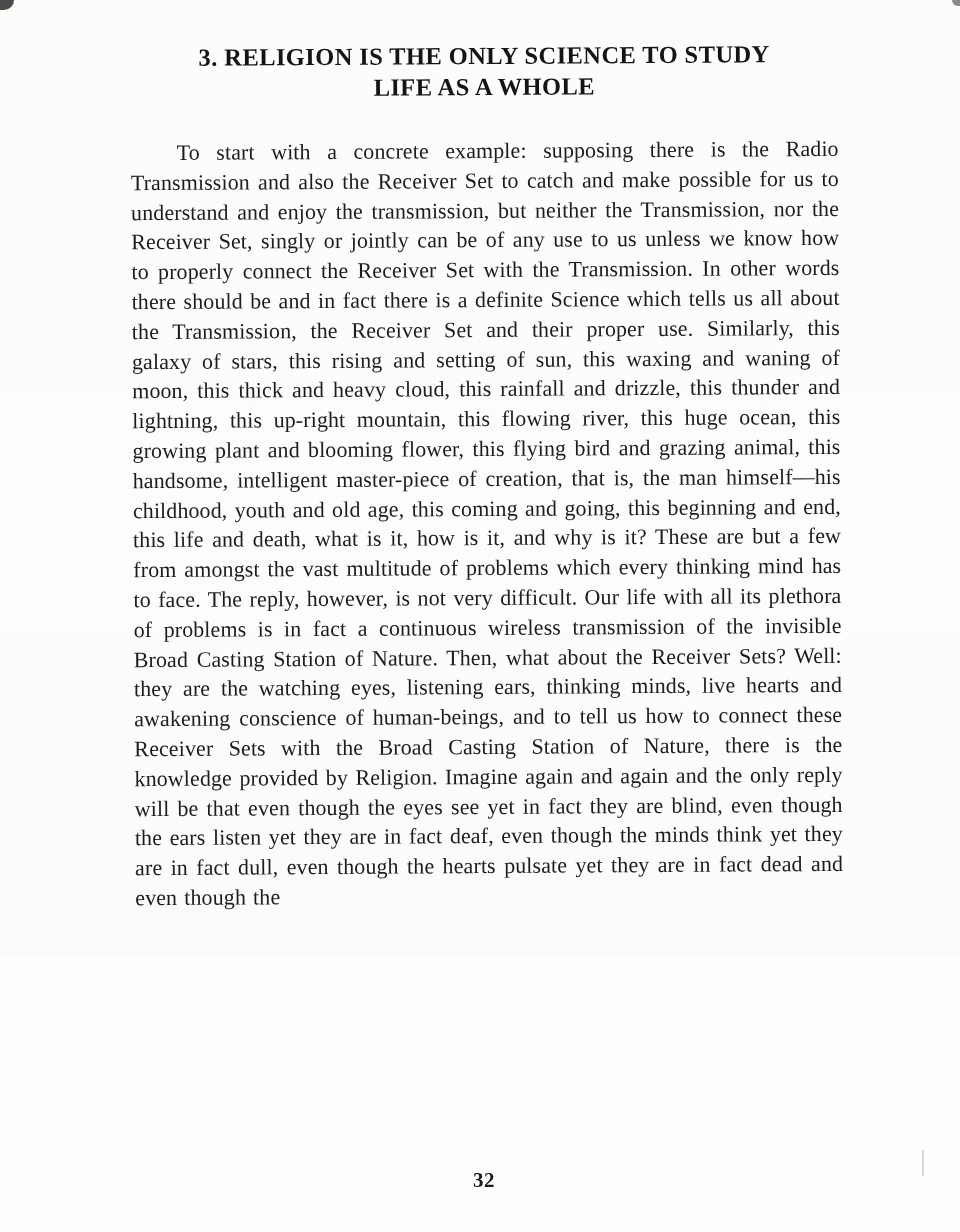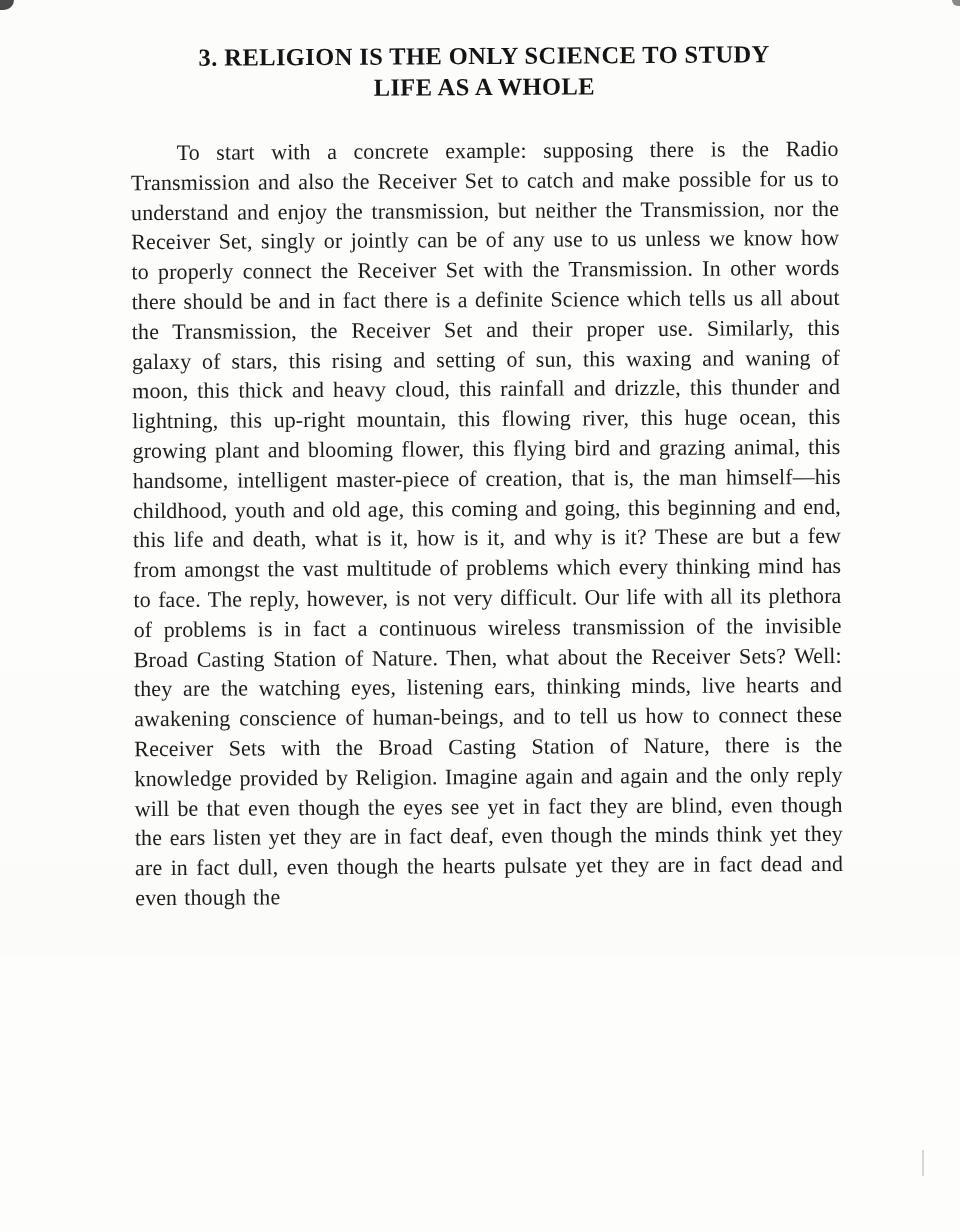--- a/index.html
+++ b/index.html
@@ -84,13 +84,14 @@
 
   <div class="content">
     <h1 class="heading">
       <span class="hl">3. RELIGION IS THE ONLY SCIENCE TO STUDY</span>
       <span class="hl">LIFE AS A WHOLE</span>
     </h1>
 
     <p class="body-text">To start with a concrete example: supposing there is the Radio Transmission and also the Receiver Set to catch and make possible for us to understand and enjoy the transmission, but neither the Transmission, nor the Receiver Set, singly or jointly can be of any use to us unless we know how to properly connect the Receiver Set with the Transmission. In other words there should be and in fact there is a definite Science which tells us all about the Transmission, the Receiver Set and their proper use. Similarly, this galaxy of stars, this rising and setting of sun, this waxing and waning of moon, this thick and heavy cloud, this rainfall and drizzle, this thunder and lightning, this up-right mountain, this flowing river, this huge ocean, this growing plant and blooming flower, this flying bird and grazing animal, this handsome, intelligent master-piece of creation, that is, the man himself—his childhood, youth and old age, this coming and going, this beginning and end, this life and death, what is it, how is it, and why is it? These are but a few from amongst the vast multitude of problems which every thinking mind has to face. The reply, however, is not very difficult. Our life with all its plethora of problems is in fact a continuous wireless transmission of the invisible Broad Casting Station of Nature. Then, what about the Receiver Sets? Well: they are the watching eyes, listening ears, thinking minds, live hearts and awakening conscience of human-beings, and to tell us how to connect these Receiver Sets with the Broad Casting Station of Nature, there is the knowledge provided by Religion. Imagine again and again and the only reply will be that even though the eyes see yet in fact they are blind, even though the ears listen yet they are in fact deaf, even though the minds think yet they are in fact dull, even though the hearts pulsate yet they are in fact dead and even though the</p>
   </div>
 
+  <div class="page-number">32</div>
 </div>
 
 </body></html>

